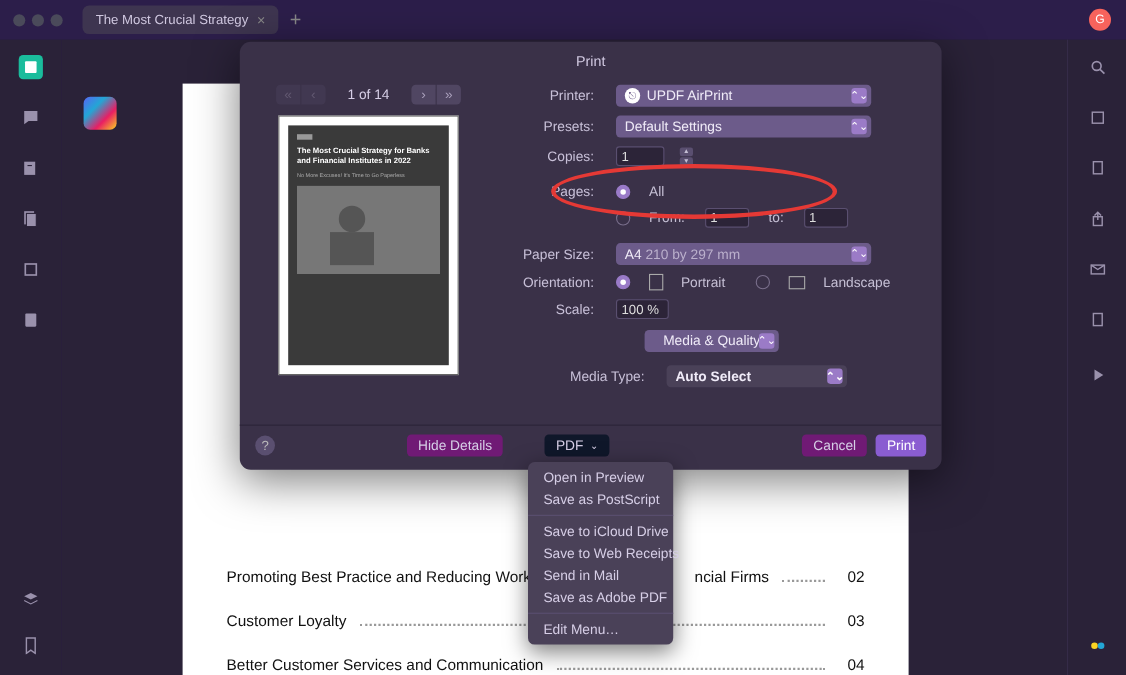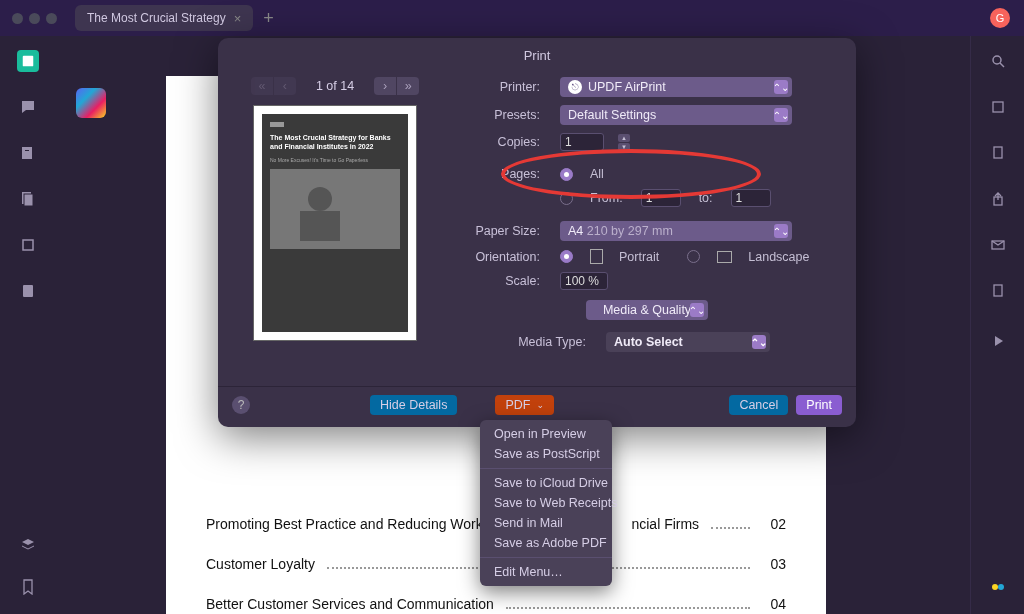--- a/index.html
+++ b/index.html
@@ -62,23 +62,23 @@
     .stepper { display:inline-flex; flex-direction:column; margin-left:2px; }
     .stepper span { font-size:6px; background:#5a4f70; width:12px; height:8px; text-align:center; line-height:8px; border-radius:2px; margin:0.5px 0;}
     .radio { width:13px; height:13px; border-radius:50%; border:1px solid #7a6f8c; margin-right:5px; display:inline-flex; align-items:center; justify-content:center;}
     .radio.sel { background:#9a7bc8; border-color:#9a7bc8;}
     .radio.sel::after { content:""; width:5px; height:5px; background:#fff; border-radius:50%;}
     .ellipse-highlight { position: absolute; border: 4px solid #e53935; border-radius: 50%; pointer-events:none; }
     
     .pd-section-sel { width: 122px; margin: 10px auto 12px; background: #6c5b8a; }
     .pd-footer { border-top: 1px solid #2c2438; padding: 8px 14px 12px; display: flex; align-items: center; position:relative;}
     .help-circ { width: 18px; height: 18px; border-radius: 50%; background: #5a4f70; color:#bbb; display:flex; align-items:center; justify-content:center; font-size:12px;}
-    .footer-btn { background: #0369a1; color: #d6cee6; border-radius: 4px; padding: 3px 10px; font-size:12.5px; cursor:pointer; }
+    .footer-btn { background: #701a75; color: #d6cee6; border-radius: 4px; padding: 3px 10px; font-size:12.5px; cursor:pointer; }
     .footer-btn.primary { background: #8a5dd1; color: #fff; }
-    .footer-btn.pdf { background:#c2410c; display:flex; align-items:center; gap:6px;}
+    .footer-btn.pdf { background:#0f172a; display:flex; align-items:center; gap:6px;}
     .footer-space { flex:1; }
     
     
     .pdf-menu { position: absolute; top: 420px; left: 480px; width: 132px; background: #4a4158; border-radius: 6px; box-shadow: 0 6px 20px rgba(0,0,0,0.5); z-index: 200; padding: 4px 0; font-size: 12.5px; color:#d6cee6;}
     .pdf-menu-item { padding: 3px 14px; cursor:pointer; white-space:nowrap;}
     .pdf-menu-sep { height:1px; background:#5a4f70; margin:4px 0; }
     .pill-highlight { position:absolute; border: 3px solid #e53935; border-radius: 12px; pointer-events:none; }
   </style>
 </head>
 <body>

